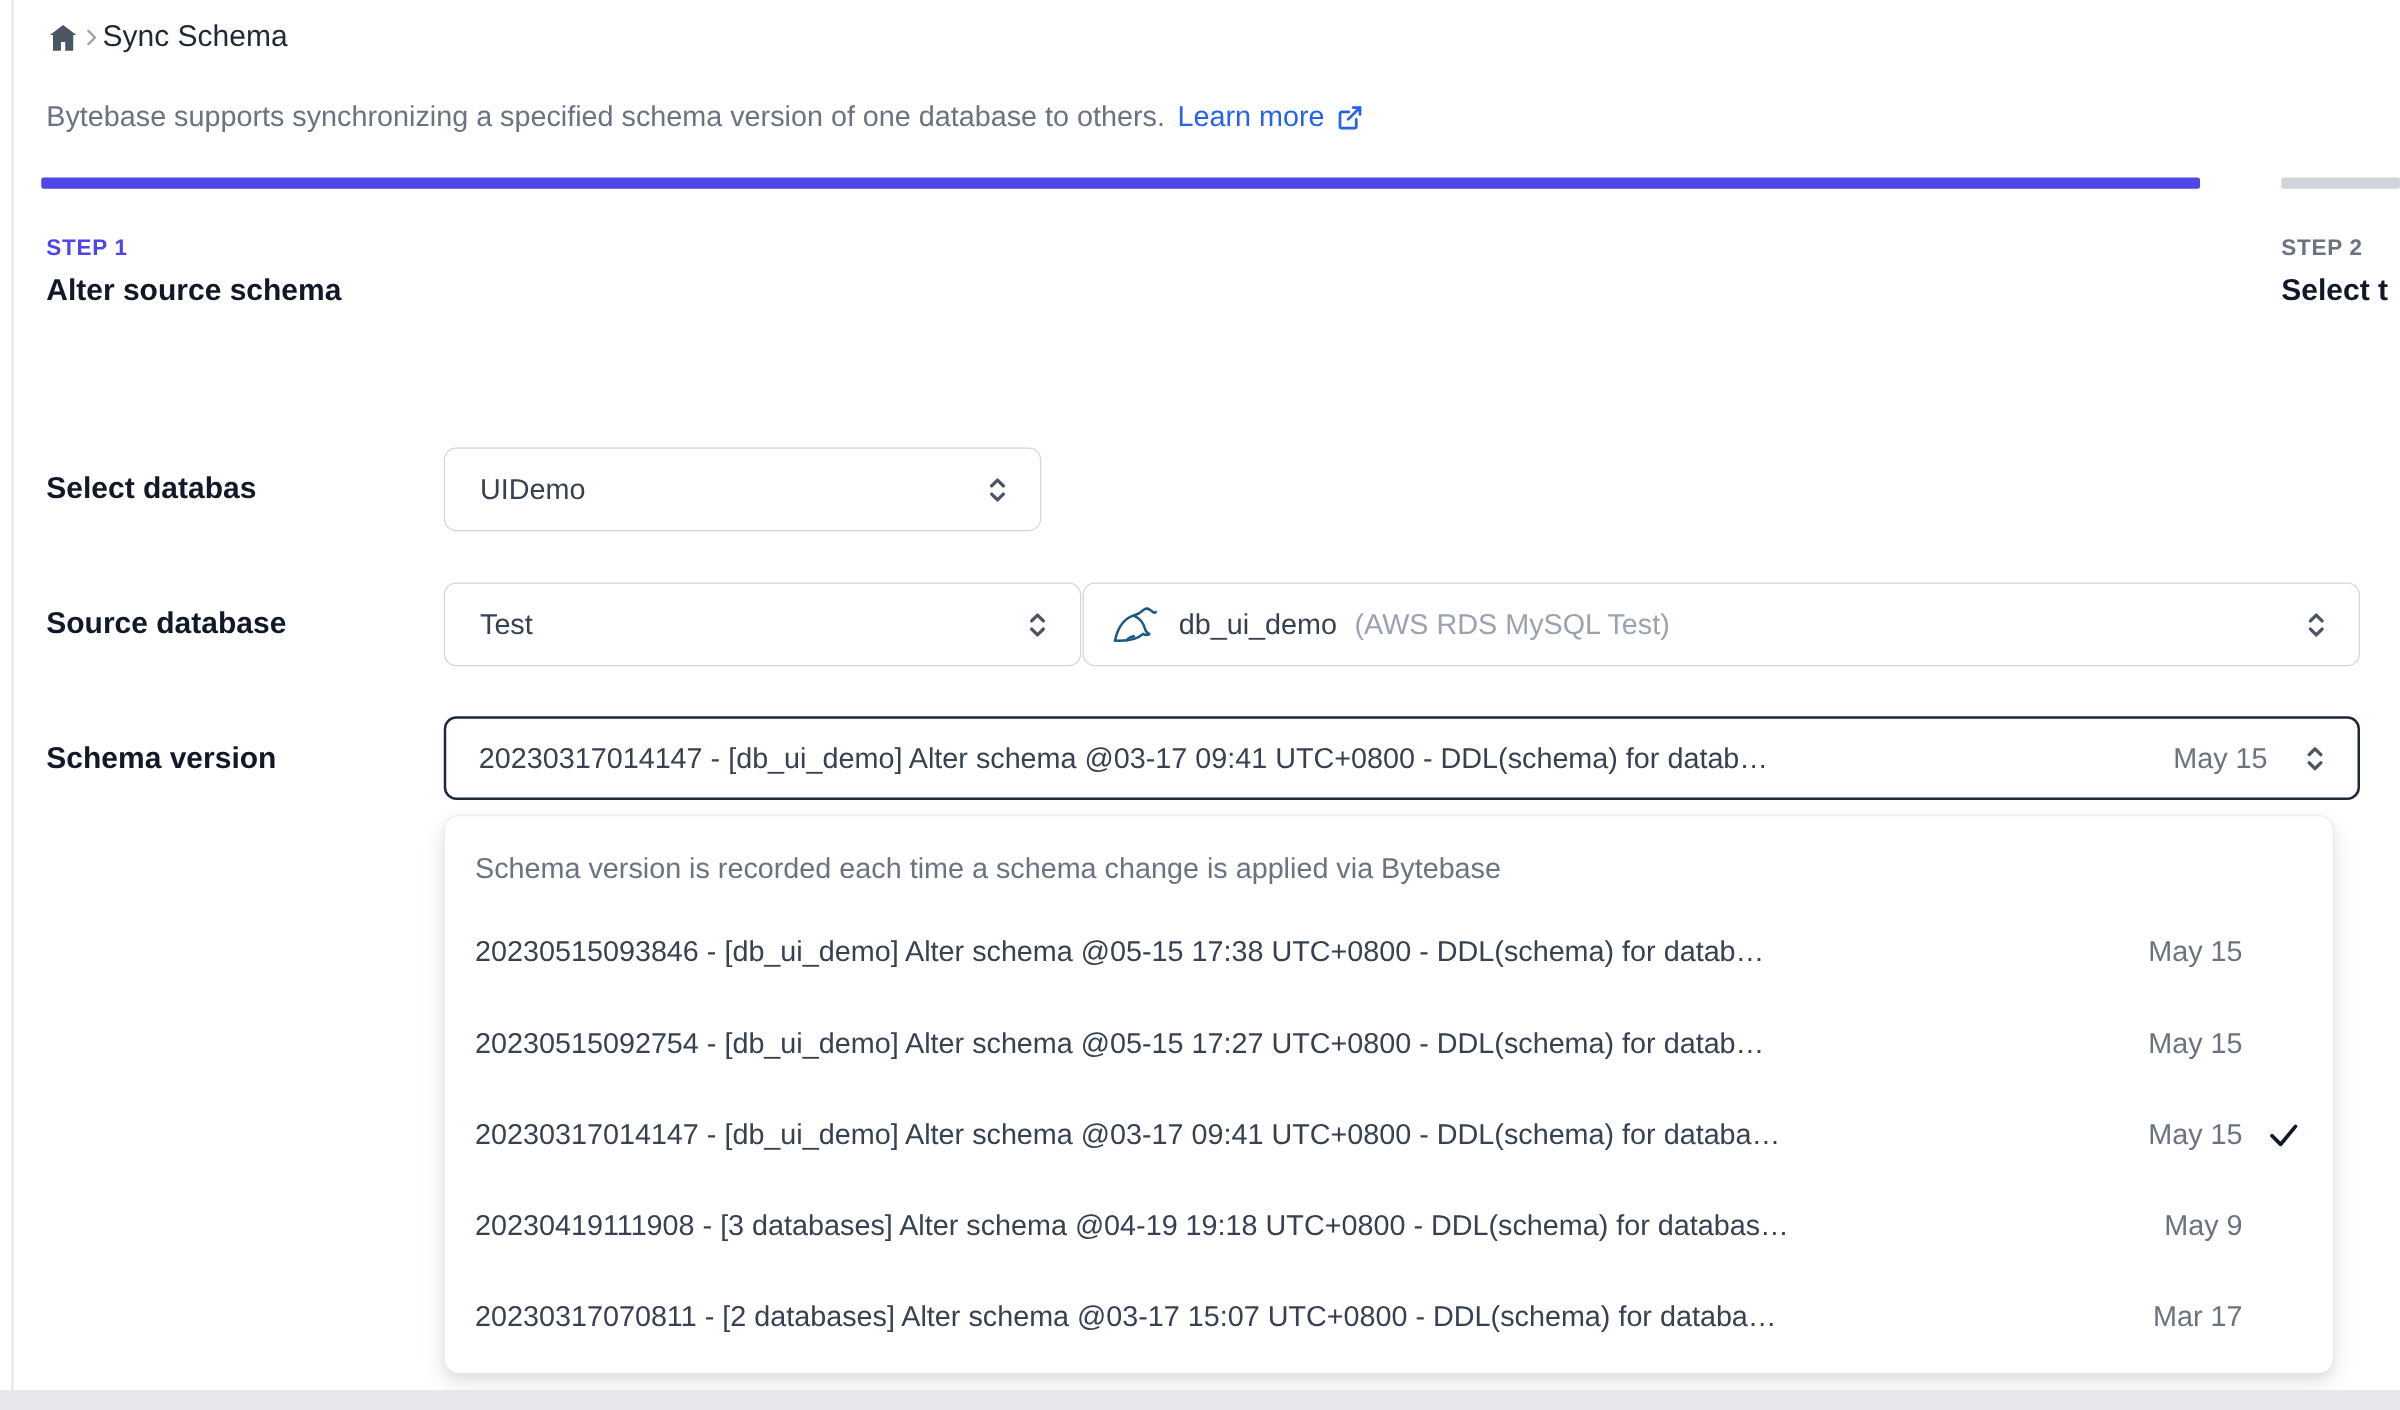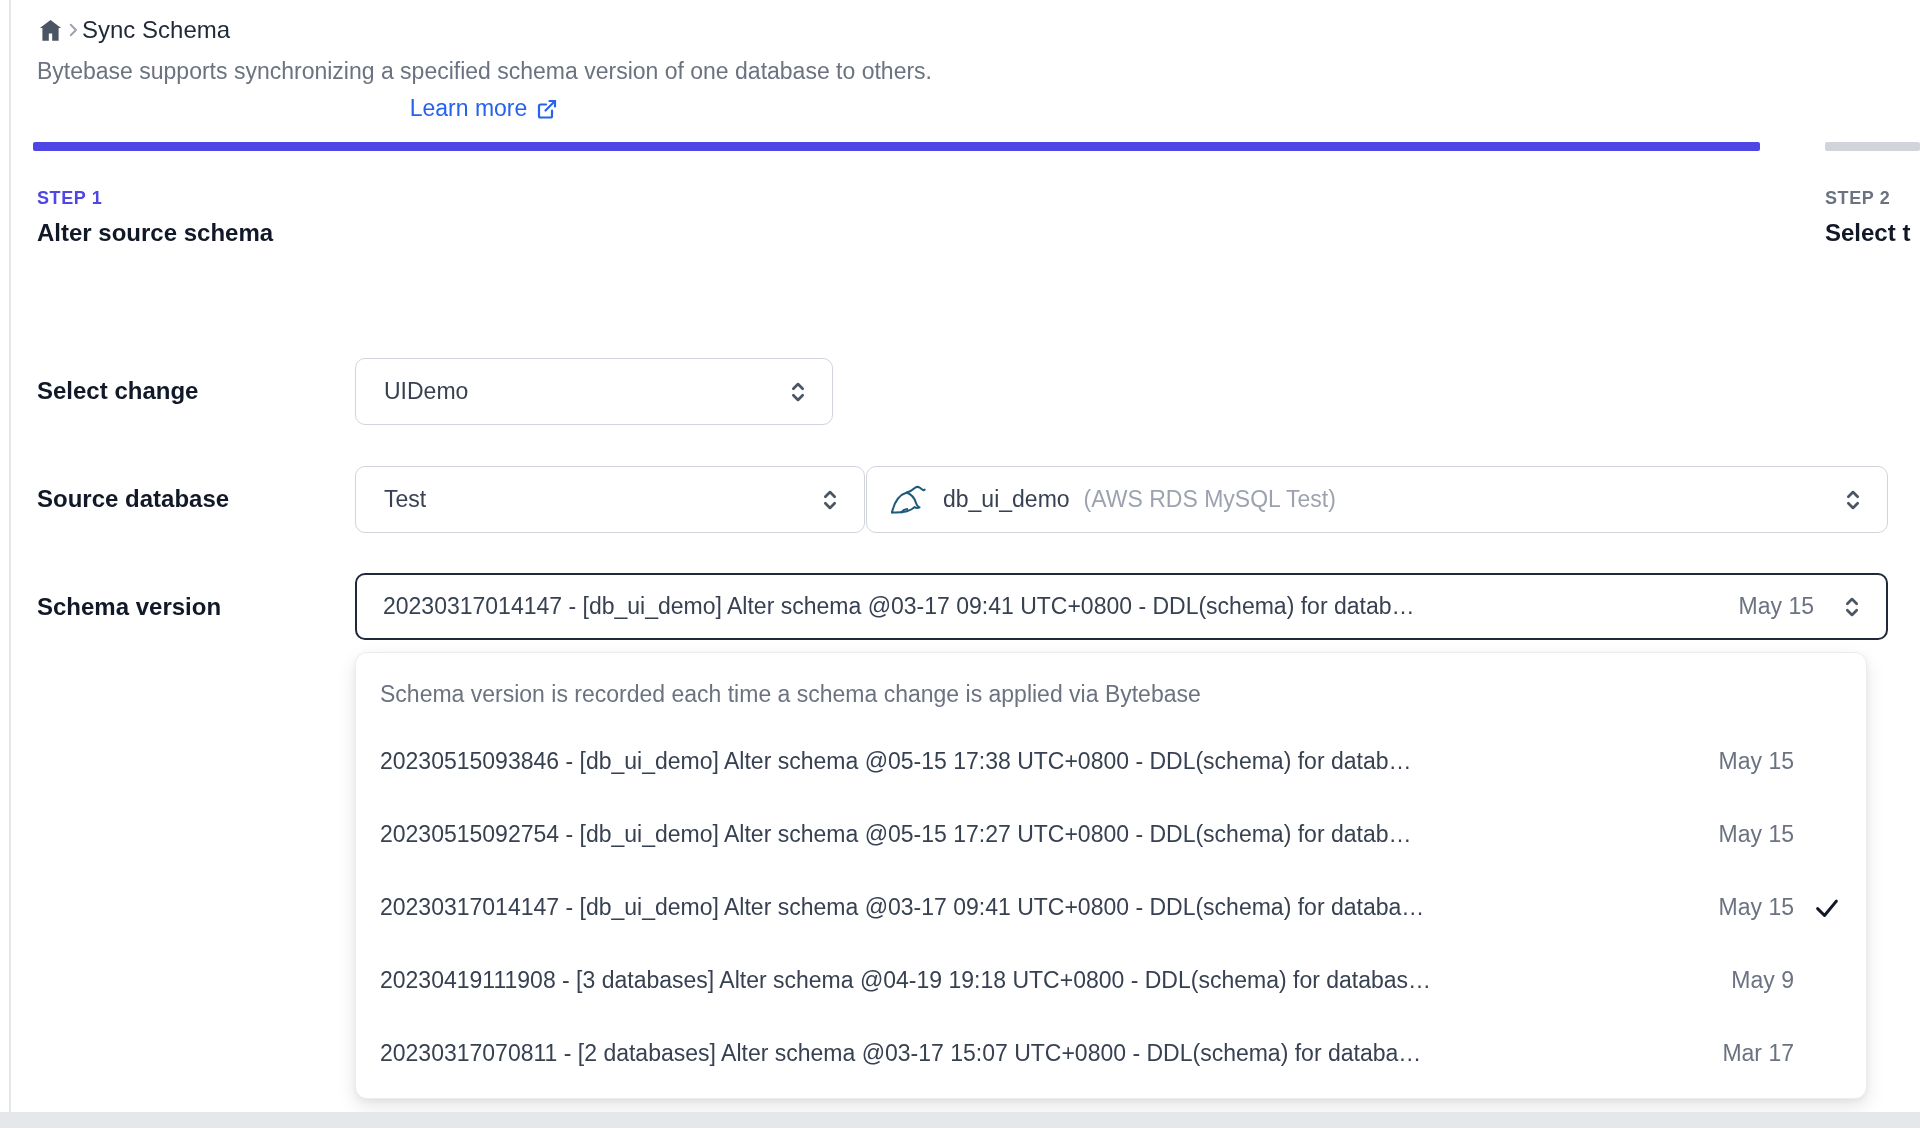--- a/index.html
+++ b/index.html
@@ -7,21 +7,21 @@
     position:relative;width:1920px;height:1128px;background:#ffffff;overflow:hidden;
     font-family:"Liberation Sans", sans-serif;color:#111827;
   }
   .left-border{position:absolute;left:9px;top:0;width:2px;height:1128px;background:#e5e7eb;}
 
   
   .breadcrumb{position:absolute;left:37px;top:16px;display:flex;align-items:center;}
   .crumb-title{font-size:24px;font-weight:500;color:#1f2937;}
 
   
-  .intro{position:absolute;left:37px;top:58px;display:flex;align-items:center;gap:10px;font-size:23px;color:#6b7280;white-space:nowrap;flex-direction:column;}
+  .intro{position:absolute;left:37px;top:80px;display:flex;align-items:center;gap:10px;font-size:23px;color:#6b7280;white-space:nowrap;}
   .intro a{color:#2563eb;text-decoration:none;display:flex;align-items:center;gap:8px;font-size:23px;}
 
   
   .bar{position:absolute;top:142px;height:9px;border-radius:2px;}
   .bar.active{left:33px;width:1727px;background:#4f46e5;}
   .bar.upcoming{left:1825px;width:95px;background:#d1d5db;}
 
   .step-label{position:absolute;top:188px;font-size:18px;font-weight:700;letter-spacing:.6px;white-space:nowrap;}
   .step-label.active{left:37px;color:#4f46e5;}
   .step-label.upcoming{left:1825px;color:#6b7280;}
@@ -105,21 +105,21 @@
   </div>
 
   <div class="bar active"></div>
   <div class="bar upcoming"></div>
 
   <div class="step-label active">STEP 1</div>
   <div class="step-title s1">Alter source schema</div>
   <div class="step-label upcoming">STEP 2</div>
   <div class="step-title s2">Select t</div>
 
-  <div class="field-label lbl-project">Select change</div>
+  <div class="field-label lbl-project">Select databas</div>
   <div class="field-label lbl-source">Source database</div>
   <div class="field-label lbl-version">Schema version</div>
 
   <div class="select sel-project">
     <span class="grow">UIDemo</span>
     <span class="selector-icon">
       <svg width="28" height="28" viewBox="0 0 24 24" fill="none" stroke="#4b5563" stroke-width="2.3" stroke-linecap="round" stroke-linejoin="round">
         <path d="M8 9.2 12 5.2l4 4"></path>
           <path d="M8 14.8l4 4 4-4"></path>
       </svg>

